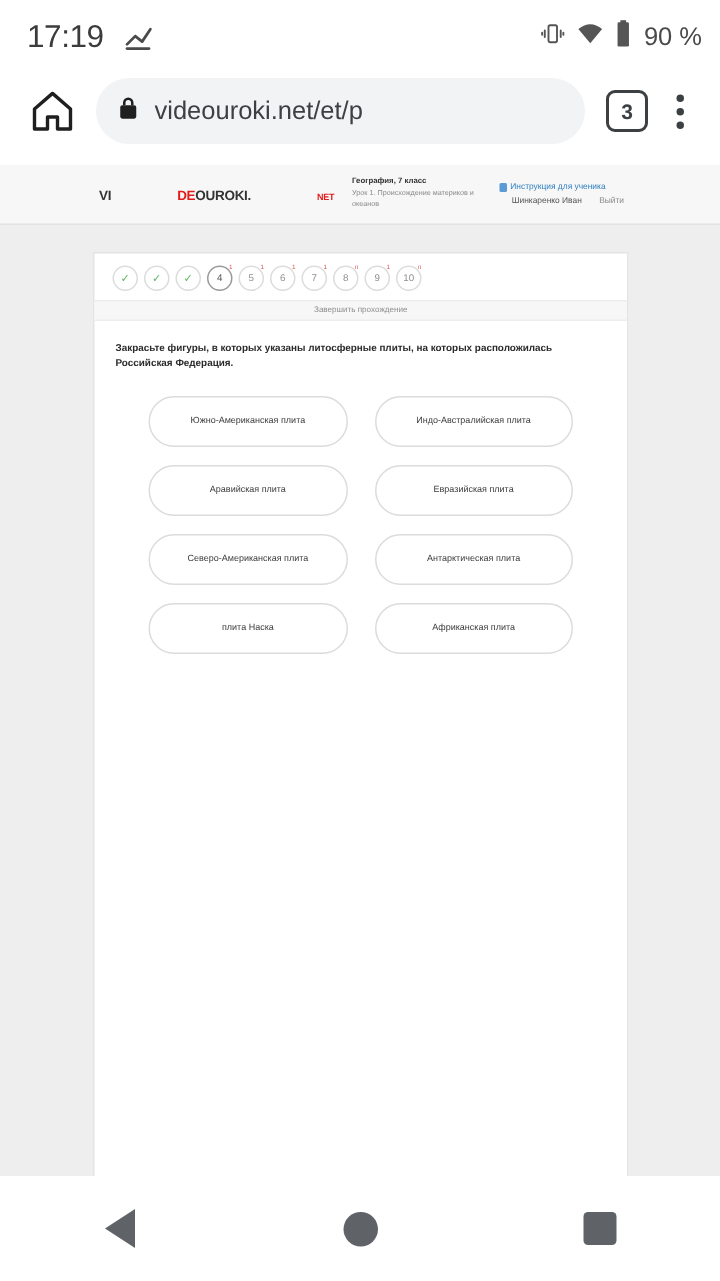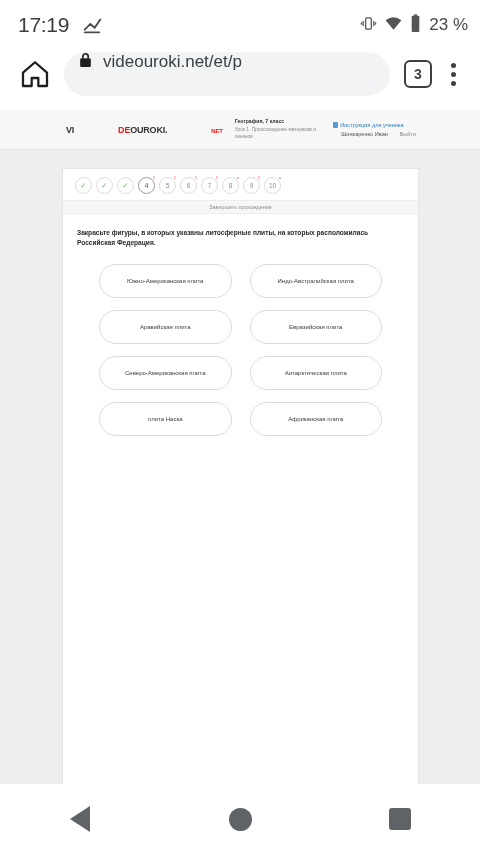--- a/index.html
+++ b/index.html
@@ -25,21 +25,21 @@
   .battery-text { font-size: 17px; color: #4a4a4a; margin-left: 1px; }
 
   
   .browser-bar {
     height: 72px; background: #ffffff;
     display: flex; align-items: center; padding: 0 12px;
   }
   .home-btn { width: 46px; height: 46px; display:flex; align-items:center; justify-content:center; }
   .omnibox {
     flex: 1; height: 44px; background: #f1f3f4; border-radius: 22px;
-    display: flex; align-items: flex-start; padding: 0 14px;
+    display: flex; align-items: center; padding: 0 14px;
     margin: 0 8px 0 6px; overflow: hidden;
   }
   .omnibox-url {
     font-size: 17px; color: #3c4043; margin-left: 10px;
     white-space: nowrap; overflow: hidden;
   }
   .tab-count {
     width: 28px; height: 28px; border: 2.5px solid #3c4043; border-radius: 6px;
     display:flex; align-items:center; justify-content:center;
     font-size: 14px; font-weight: bold; color: #3c4043; margin: 0 6px;
@@ -148,21 +148,21 @@
         <svg width="19" height="19" viewBox="0 0 24 24">
             <path d="M2 8 Q12 0 22 8 L12 20 Z" fill="#555"></path>
           </svg>
       </span>
       <span>
         <svg width="11" height="19" viewBox="0 0 10 20">
             <rect x="3" y="0.5" width="4" height="2" fill="#555"></rect>
             <rect x="1" y="2" width="8" height="17" rx="1" fill="#555"></rect>
           </svg>
       </span>
-      <span class="battery-text">23 %</span>
+      <span class="battery-text">90 %</span>
     </div>
   </div>
 
   <div class="browser-bar">
     <div class="home-btn">
       <svg width="32" height="32" viewBox="0 0 24 24">
           <path d="M3 11 L12 3.2 L21 11 V21 H14.5 V15 H9.5 V21 H3 Z" fill="none" stroke="#1f1f1f" stroke-width="1.7" stroke-linejoin="round"></path>
         </svg>
     </div>
     <div class="omnibox">

